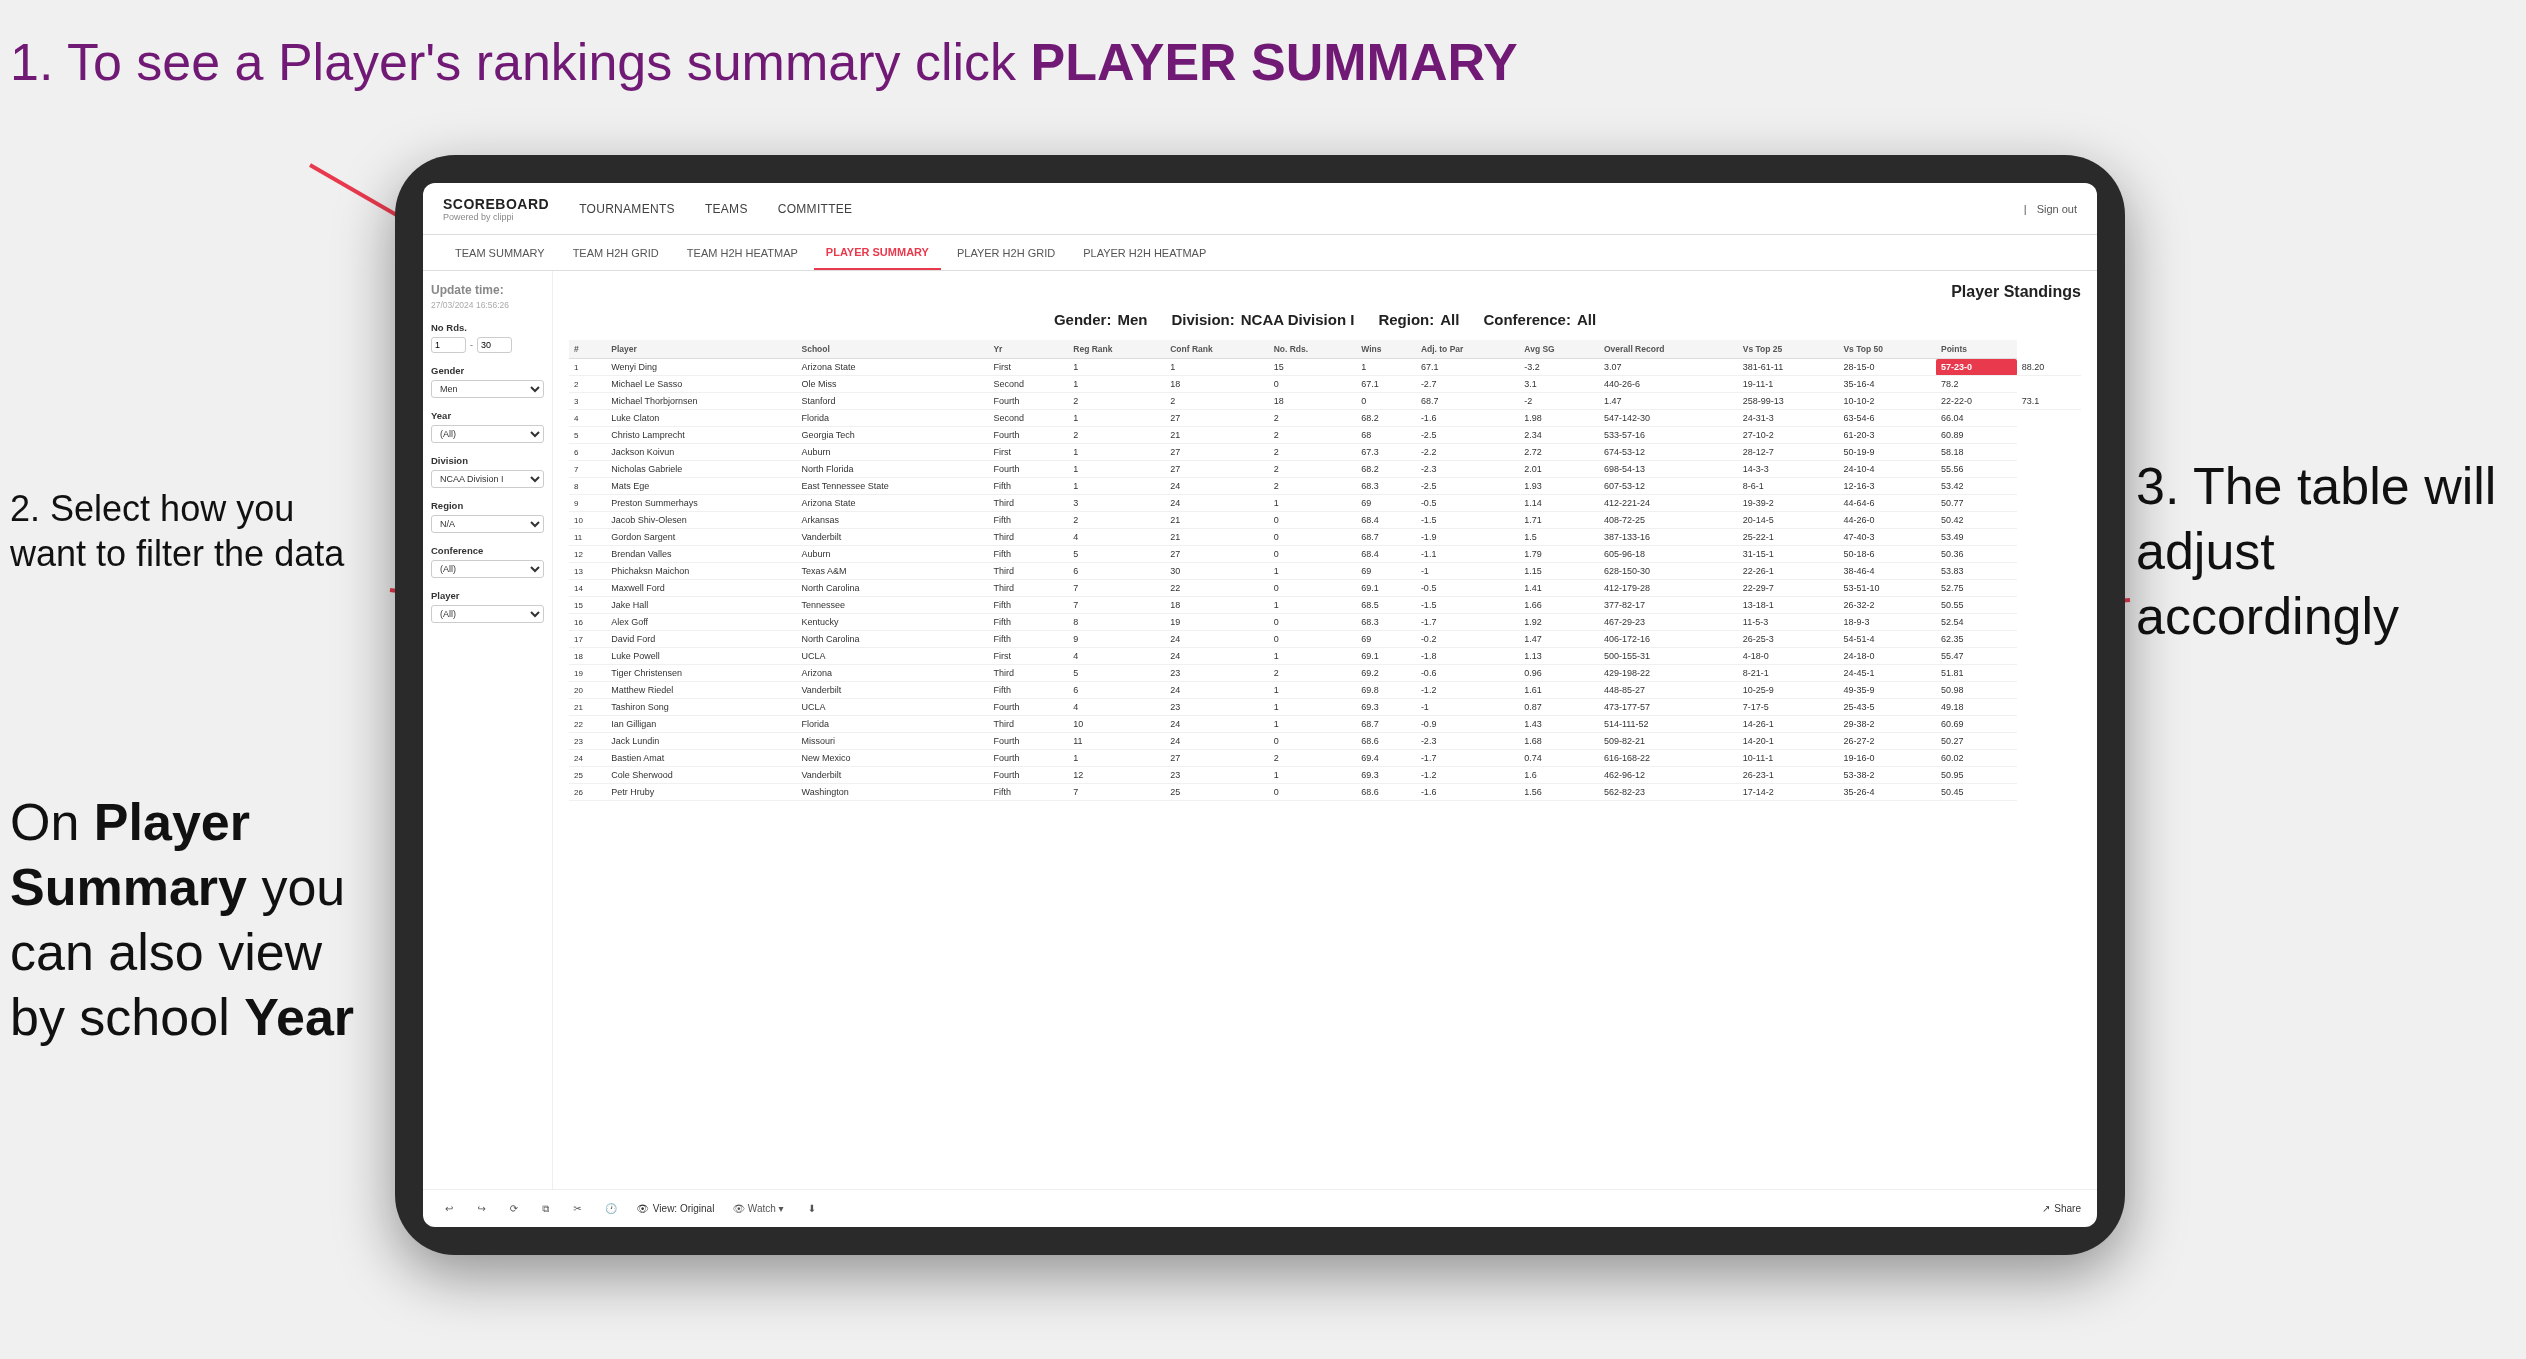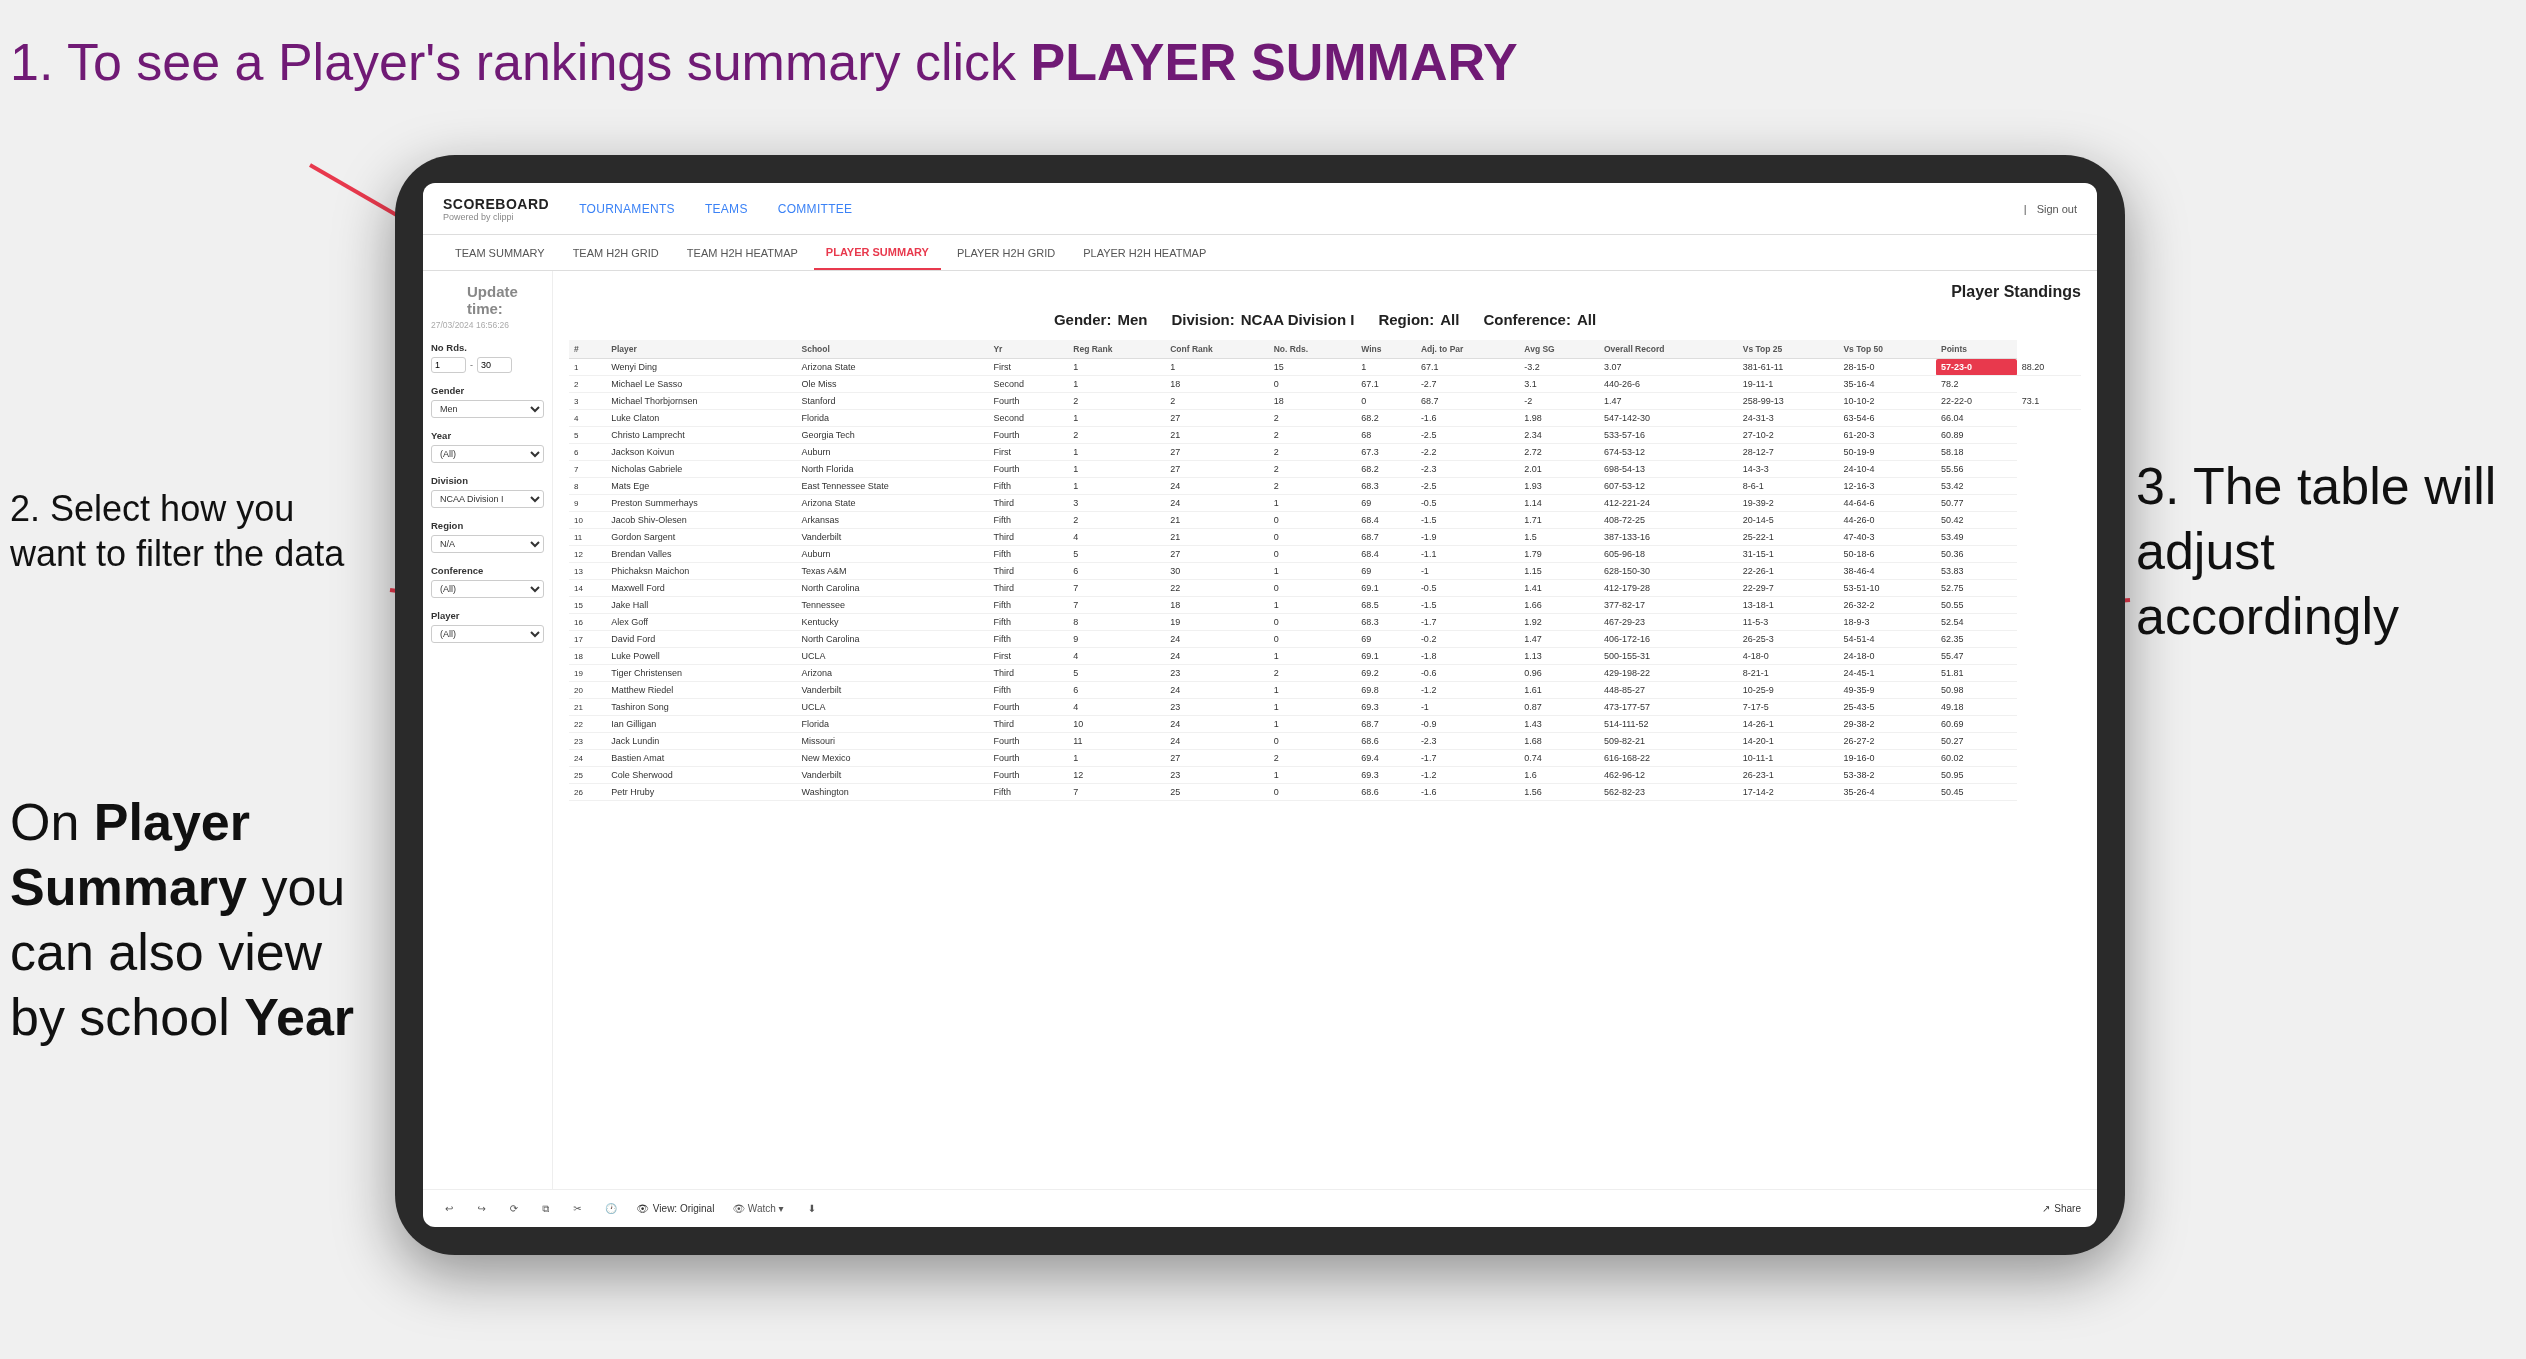--- a/index.html
+++ b/index.html
@@ -112,21 +112,21 @@
     }
 
     .nav-links {
       display: flex;
       gap: 30px;
       flex: 1;
     }
 
     .nav-link {
       font-size: 12px;
-      color: #3b82f6;
+      color: #404040;
       text-decoration: none;
       font-weight: 500;
       letter-spacing: 0.3px;
       cursor: pointer;
       padding: 4px 0;
     }
 
     .nav-right {
       display: flex;
       align-items: center;
@@ -174,25 +174,24 @@
     .sidebar {
       width: 130px;
       border-right: 1px solid #eee;
       padding: 12px 8px;
       flex-shrink: 0;
       overflow-y: auto;
       font-size: 10px;
     }
 
     .sidebar-label {
-      font-size: 15px;
+      font-size: 12px;
       color: #888;
       margin-bottom: 3px;
       font-weight: 600;
-      margin-left: 36px;
     }
 
     .sidebar-update {
       font-size: 8.5px;
       color: #aaa;
       margin-bottom: 12px;
     }
 
     .filter-section {
       margin-bottom: 12px;

